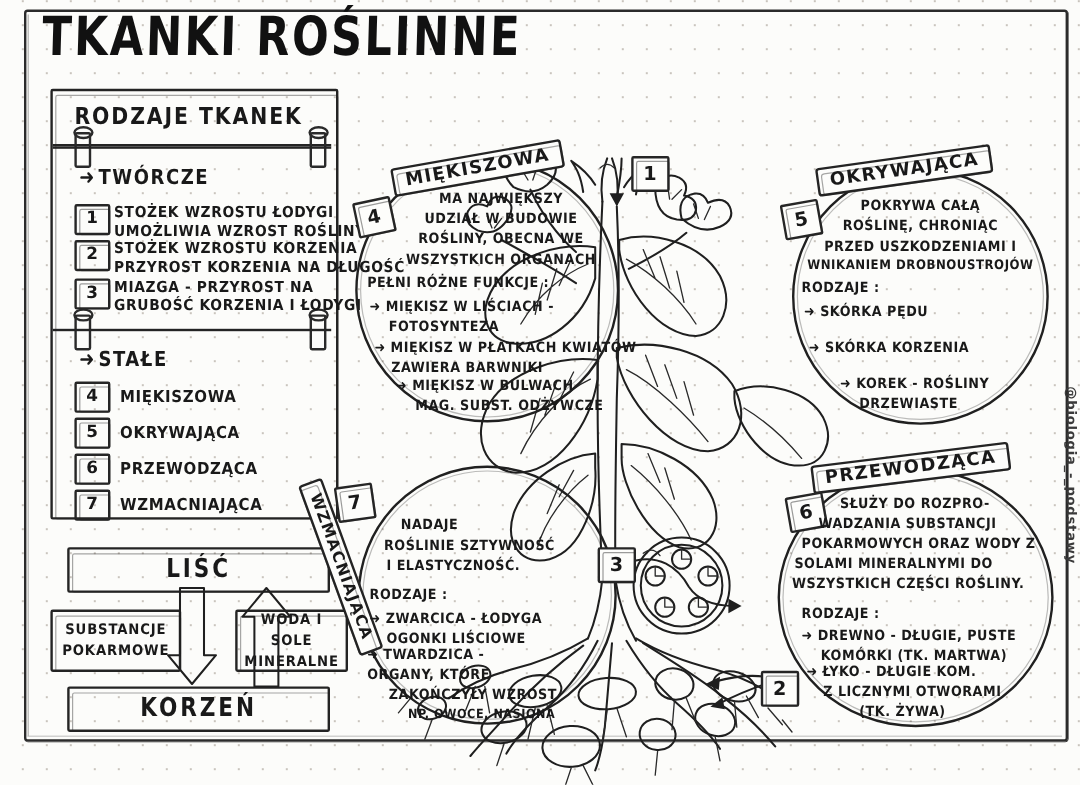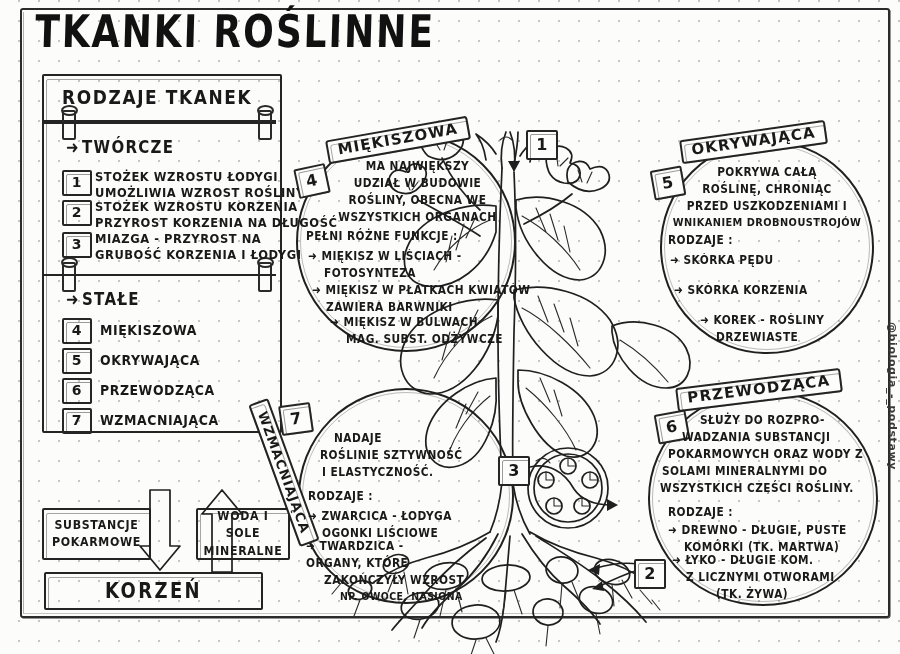--- a/index.html
+++ b/index.html
@@ -216,36 +216,39 @@
 
   <div class="numbox hand" style="left:62px;top:348px;">5</div>
   <div class="itemtxt hand" style="left:100px;top:352px;font-size:12.5px;">OKRYWAJĄCA</div>
 
   <div class="numbox hand" style="left:62px;top:378px;">6</div>
   <div class="itemtxt hand" style="left:100px;top:382px;font-size:12.5px;">PRZEWODZĄCA</div>
 
   <div class="numbox hand" style="left:62px;top:408px;">7</div>
   <div class="itemtxt hand" style="left:100px;top:412px;font-size:12.5px;">WZMACNIAJĄCA</div>
 
+  <div class="flowbox hand" style="left:56px;top:456px;width:215px;height:34px;">
+    <span>LIŚĆ</span>
+  </div>
 
   <div class="flowbox small hand" style="left:196px;top:508px;width:90px;height:48px;">
     <span>
       <span>WODA I SOLE</span><br>
       <span>MINERALNE</span>
     </span>
   </div>
 
   <div class="flowbox small hand" style="left:42px;top:508px;width:105px;height:48px;">
     <span>
       <span>SUBSTANCJE</span><br>
       <span>POKARMOWE</span>
     </span>
   </div>
 
-  <div class="flowbox hand" style="left:44px;top:572px;width:215px;height:34px;">
+  <div class="flowbox hand" style="left:56px;top:572px;width:215px;height:34px;">
     <span>KORZEŃ</span>
   </div>
 
   <svg style="position:absolute;left:140px;top:488px;" width="110" height="88">
 
     <path class="ink" d="M10,2 L30,2 L30,58 L40,58 L20,82 L0,58 L10,58 Z"></path>
 
     <path class="ink" d="M72,84 L92,84 L92,26 L102,26 L82,2 L62,26 L72,26 Z"></path>
   </svg>
 

